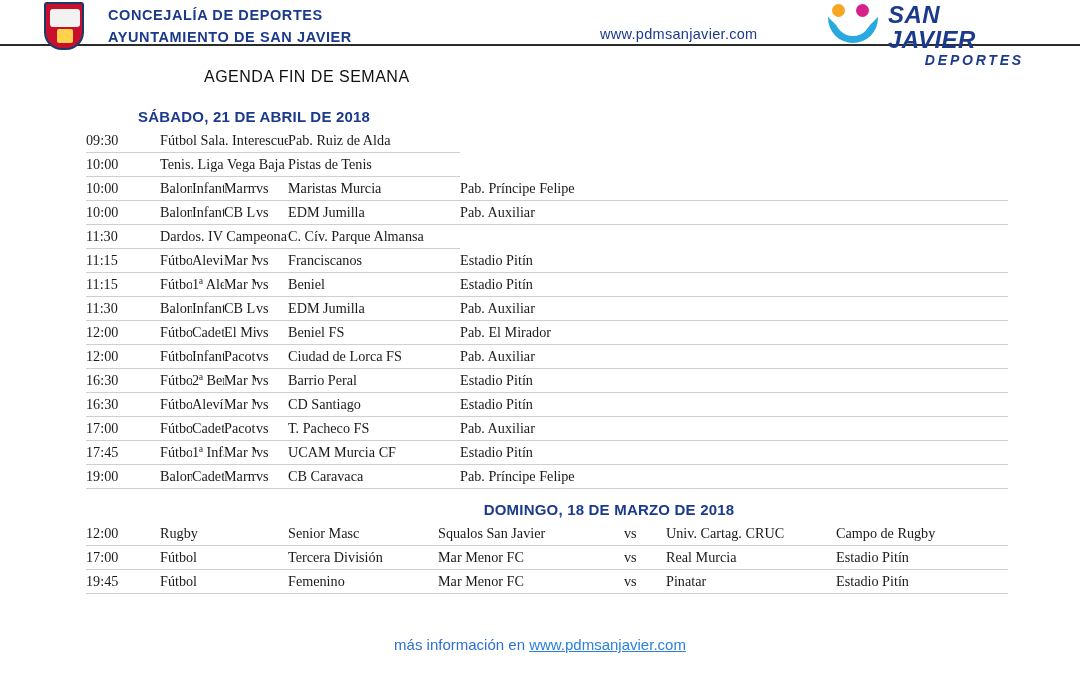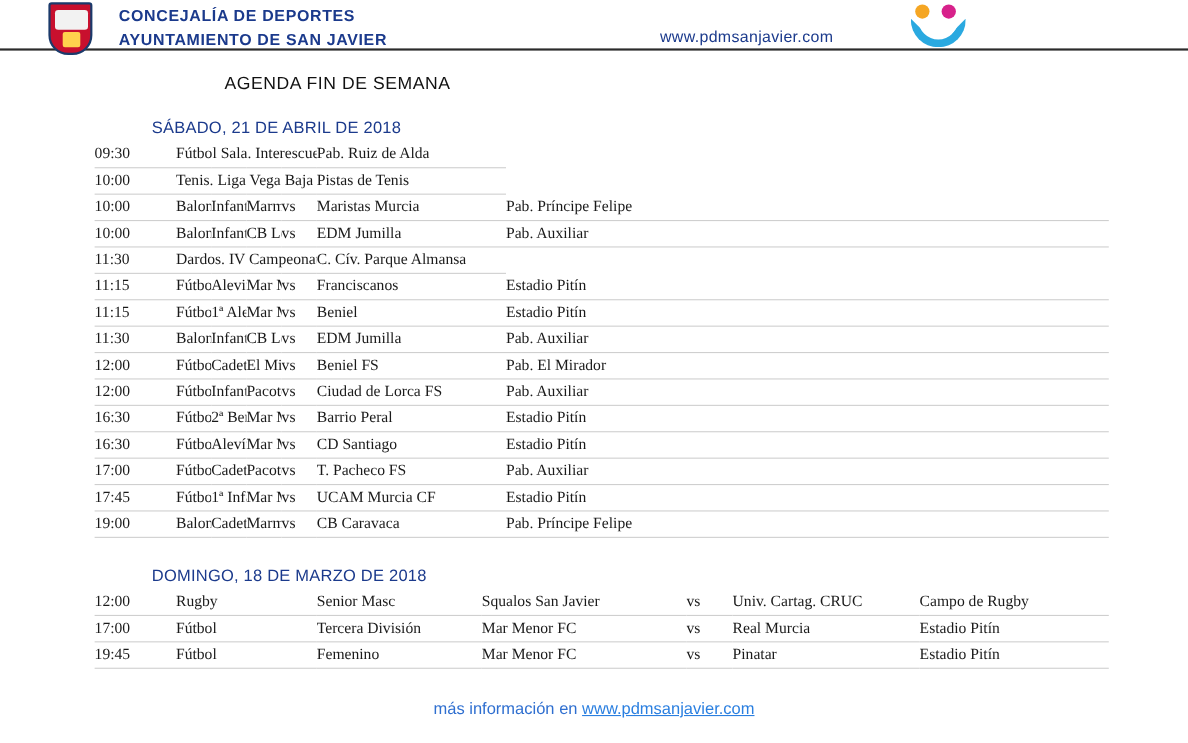--- a/index.html
+++ b/index.html
@@ -124,25 +124,25 @@
   .title {
     margin: 22px 0 0 204px;
     font-size: 16px;
     color: #111;
     letter-spacing: 0.5px;
   }
 
   .day-heading {
     margin: 22px 0 4px 138px;
     font-size: 15px;
-    font-weight: 400;
+    font-weight: 700;
     color: #1b3a8c;
     letter-spacing: 0.2px;
   }
-  .day-heading.second { margin-top: 26px; }
+  .day-heading.second { margin-top: 12px; text-align: center; }
 
   table.agenda {
     border-collapse: collapse;
     margin-left: 86px;
     width: 922px;
     table-layout: fixed;
     font-family: Liberation Serif, serif;
   }
   table.agenda td {
     border-bottom: 1px solid #cfcfcf;
@@ -199,20 +199,24 @@
       <div>CONCEJALÍA DE DEPORTES</div>
       <div>AYUNTAMIENTO DE SAN JAVIER</div>
     </div>
     <div class="website-top">www.pdmsanjavier.com</div>
     <div class="logo">
       <div class="logo-mark">
         <span class="dot d1"></span>
         <span class="dot d2"></span>
         <span class="arc"></span>
       </div>
+      <div class="logo-text">
+        <div class="l1">SAN JAVIER</div>
+        <div class="l2">DEPORTES</div>
+      </div>
     </div>
   </div>
 
   <div class="title">AGENDA FIN DE SEMANA</div>
 
   <div class="day-heading">SÁBADO, 21 DE ABRIL DE 2018</div>
   <table class="agenda">
     <tbody>
         <tr>
           <td class="time">09:30</td>

